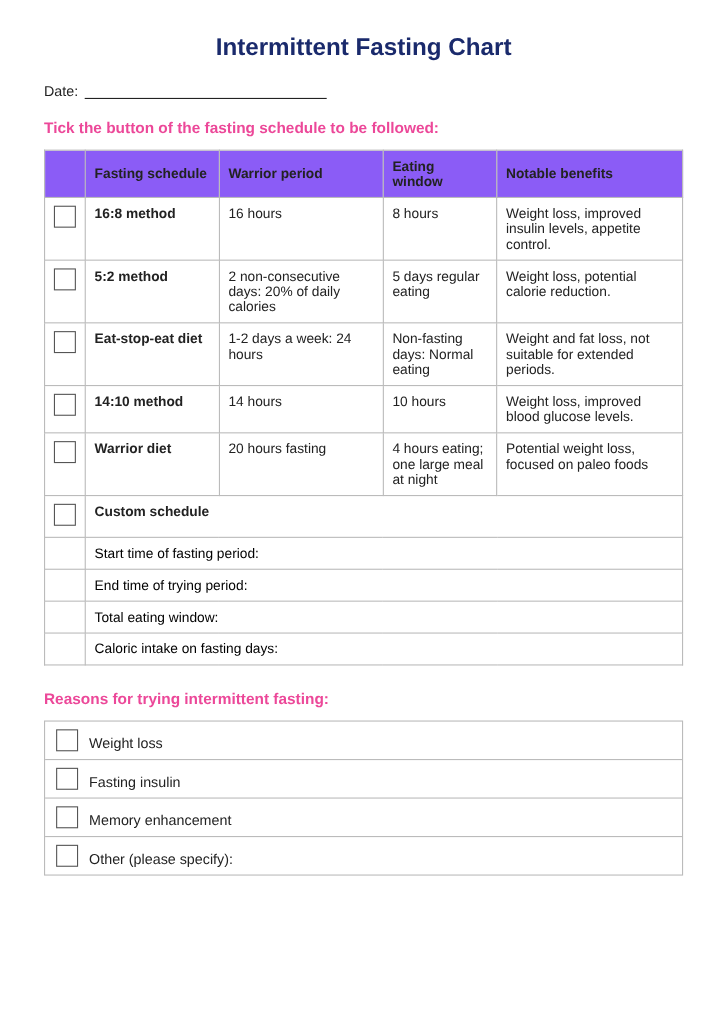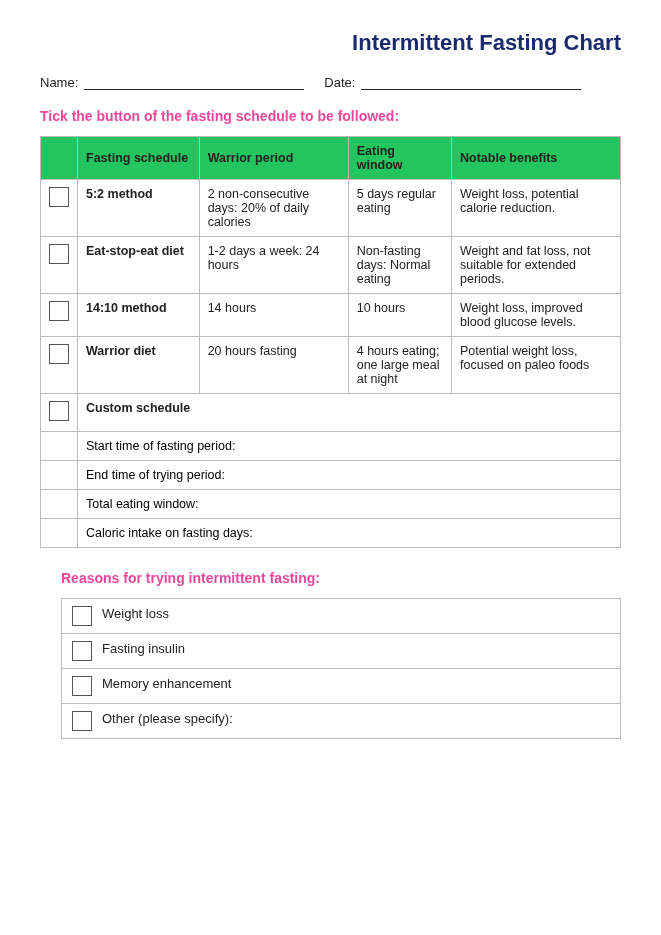--- a/index.html
+++ b/index.html
@@ -6,21 +6,21 @@
     body {
       font-family: Arial, sans-serif;
       font-size: 13px;
       background: #fff;
       color: #222;
       width: 661px;
       min-height: 935px;
       padding: 30px 40px;
     }
     h1 {
-      text-align: right;
+      text-align: center;
       font-size: 22px;
       font-weight: bold;
       color: #1a2a6c;
       margin-bottom: 18px;
     }
     .form-row {
       display: flex;
       gap: 20px;
       margin-bottom: 18px;
       font-size: 13px;
@@ -42,21 +42,21 @@
       margin-bottom: 12px;
       color: #ec4899;
     }
     .fasting-table {
       width: 100%;
       border-collapse: collapse;
       margin-bottom: 22px;
       font-size: 12.5px;
     }
     .fasting-table th {
-      background: #22c55e;
+      background: #8b5cf6;
       font-weight: bold;
       text-align: left;
       padding: 7px 8px;
       border: 1px solid #bbb;
       font-size: 12.5px;
     }
     .fasting-table td {
       border: 1px solid #bbb;
       padding: 7px 8px;
       vertical-align: top;
@@ -78,71 +78,75 @@
     .col-eating { width: 110px; }
     .col-benefits { width: 185px; }
     .custom-sub {
       border-top: 1px solid #bbb;
       padding: 5px 8px 5px 12px;
       color: #000000;
       font-size: 12.5px;
     }
     .reasons-section {
       margin-top: 10px;
-      margin-left: 21px;
     }
     .reasons-list {
       margin-top: 10px;
       display: flex;
       flex-direction: column;
       gap: 0;
       border: 1px solid #bbb;
     }
     .reason-item {
       display: flex;
-      align-items: flex-start;
+      align-items: flex-end;
       gap: 10px;
       padding: 7px 10px;
       border-bottom: 1px solid #bbb;
       font-size: 13px;
     }
     .reason-item:last-child {
       border-bottom: none;
     }
   </style>
 </head>
 <body>
 
 <h1>Intermittent Fasting Chart</h1>
 
 <div class="form-row">
-  <div class="field">
-    <span>Name:</span>
-    <span class="line"></span>
-  </div>
   <div class="field">
     <span>Date:</span>
     <span class="line"></span>
   </div>
 </div>
 
 <div class="section-label">Tick the button of the fasting schedule to be followed:</div>
 
 <table class="fasting-table">
   <thead>
     <tr>
       <th style="width:36px;"></th>
       <th class="col-schedule">Fasting schedule</th>
       <th class="col-period">Warrior period</th>
       <th class="col-eating">Eating window</th>
       <th class="col-benefits">Notable benefits</th>
     </tr>
   </thead>
   <tbody id="fasting-rows">
 
+  <tr>
+    <td class="checkbox-cell">
+      <span class="checkbox-box"></span>
+    </td>
+    <td><strong>16:8 method</strong></td>
+    <td>16 hours</td>
+    <td>8 hours</td>
+    <td>Weight loss, improved insulin levels, appetite control.</td>
+  </tr>
       <tr>
     <td class="checkbox-cell">
       <span class="checkbox-box"></span>
     </td>
     <td><strong>5:2 method</strong></td>
     <td>2 non-consecutive days: 20% of daily calories</td>
     <td>5 days regular eating</td>
     <td>Weight loss, potential calorie reduction.</td>
   </tr>
       <tr>

